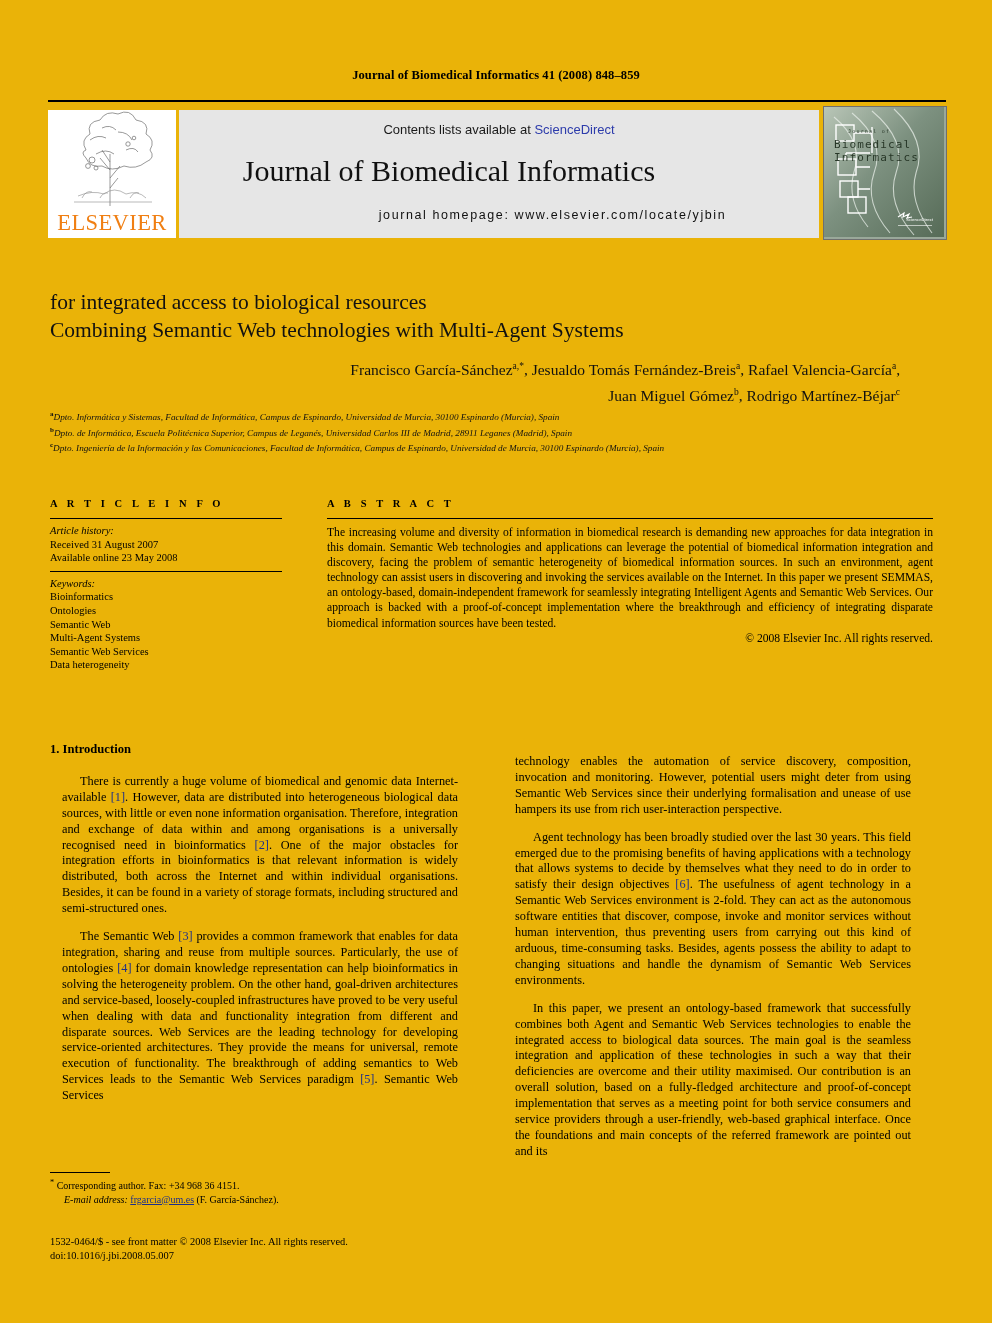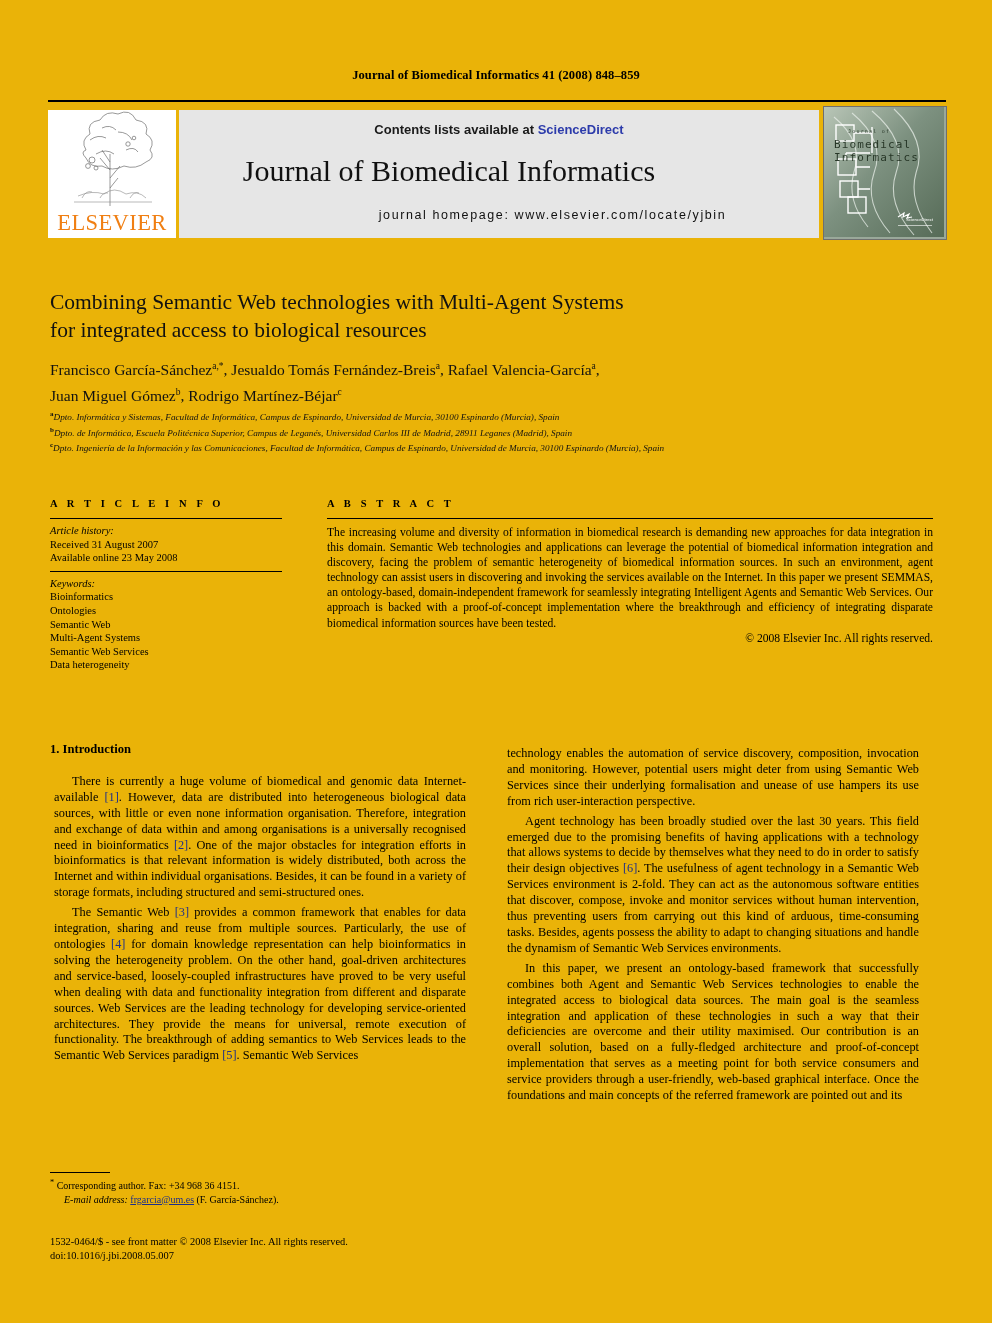--- a/index.html
+++ b/index.html
@@ -70,21 +70,20 @@
     background: #e6e6e6;
   }
   .contents-line {
     position: absolute;
     left: 0; top: 12px;
     width: 640px;
     text-align: center;
     font-family: "Liberation Sans", sans-serif;
     font-size: 13px;
     color: #1a1a1a;
-    font-weight: bold;
   }
   .sd-link { color: #2c3bab; }
   .journal-title {
     position: absolute;
     left: 0; top: 44px;
     width: 540px;
     text-align: center;
     font-family: "Liberation Serif", serif;
     font-size: 30px;
     color: #111;
@@ -121,20 +120,21 @@
     color: #111;
   }
   .authors {
     position: absolute;
     left: 50px; top: 355px;
     width: 850px;
     font-family: "Liberation Serif", serif;
     font-size: 15.5px;
     line-height: 22px;
     color: #111;
+    text-align: right;
   }
   .authors sup { font-size: 9.5px; }
   .affils {
     position: absolute;
     left: 50px; top: 408px;
     width: 880px;
     font-family: "Liberation Serif", serif;
     font-style: italic;
     font-size: 9.2px;
     line-height: 12.6px;
@@ -197,21 +197,21 @@
   }
   .col-left  { left: 50px; }
   .col-right { left: 503px; }
   .h1 {
     font-family: "Liberation Serif", serif;
     font-weight: bold;
     font-size: 12.6px;
     margin: 0 0 16px 0;
     text-align: left;
   }
-  .para { margin: 4px; text-indent: 18px; }
+  .para { margin: 12px; text-indent: 18px; }
   .ref { color: #1d2f8a; }
 
   
   .footnote {
     position: absolute;
     left: 50px; top: 1176px;
     width: 420px;
     font-family: "Liberation Serif", serif;
     font-size: 10px;
     line-height: 13.4px;
@@ -305,22 +305,22 @@
         <g>
           <path d="M74 110 l6 -4 l-1 4 l6 -3 l-2 4 l5 -1" stroke="#ffffff" stroke-width="1.2" fill="none"></path>
           <text x="82" y="114" font-size="4.4" fill="#ffffff" font-family="sans-serif">ScienceDirect</text>
           <rect x="74" y="118" width="34" height="1" fill="#ffffff" opacity="0.6"></rect>
         </g>
       </svg>
     </div>
   </div>
 
   <div class="art-title">
+    <div>for integrated access to biological resources</div>
     <div>Combining Semantic Web technologies with Multi-Agent Systems</div>
-    <div>for integrated access to biological resources</div>
   </div>
 
   <div class="authors">
     <div>
       <span>Francisco García-Sánchez</span><sup>a,*</sup><span>, Jesualdo Tomás Fernández-Breis</span><sup>a</sup><span>, Rafael Valencia-García</span><sup>a</sup><span>,</span>
     </div>
     <div>
       <span>Juan Miguel Gómez</span><sup>b</sup><span>, Rodrigo Martínez-Béjar</span><sup>c</sup>
     </div>
   </div>

